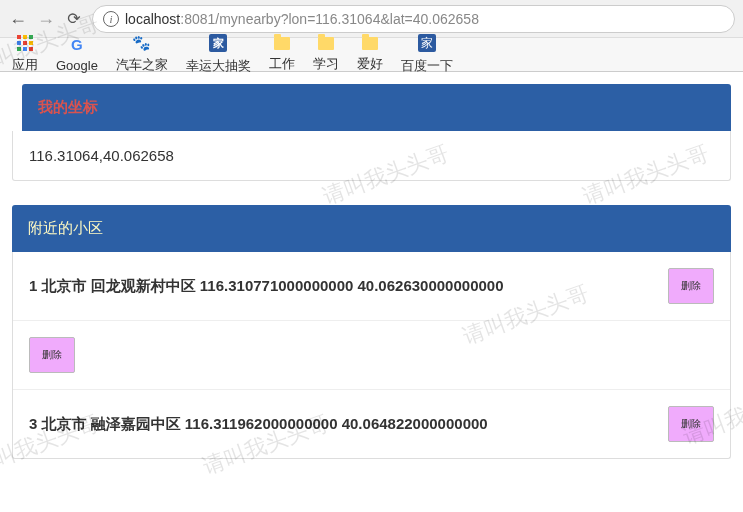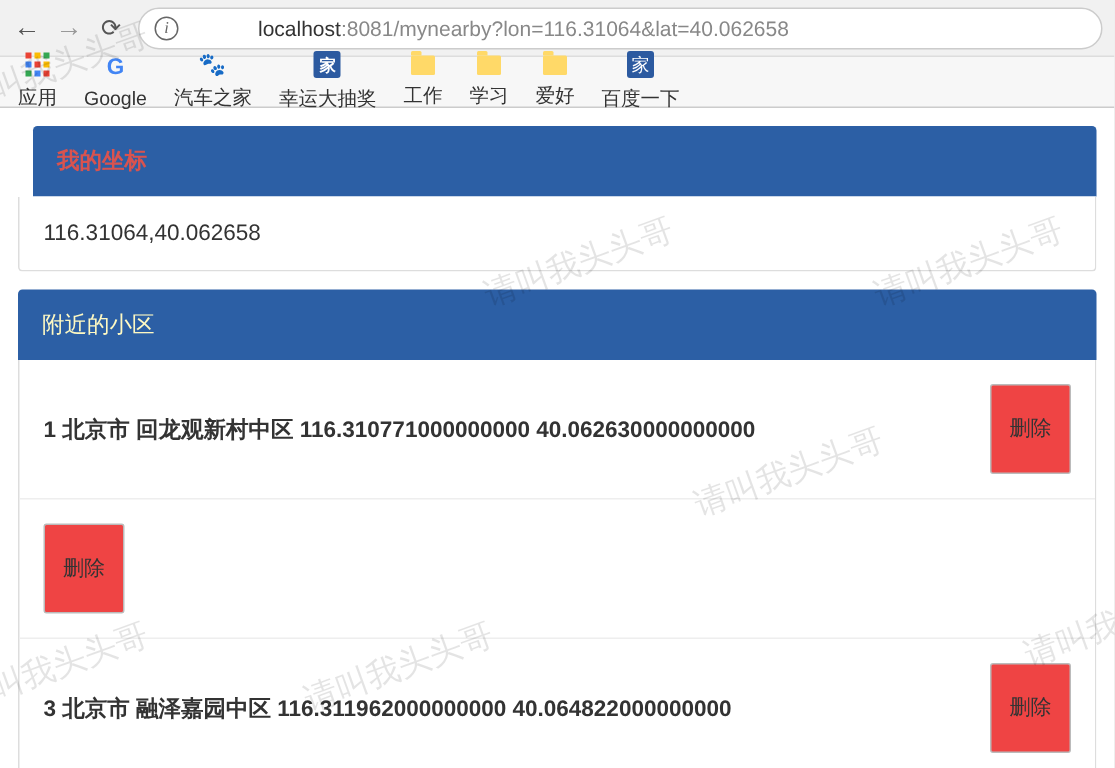--- a/index.html
+++ b/index.html
@@ -5,21 +5,21 @@
     * { margin: 0; padding: 0; box-sizing: border-box; }
     body { font-family: Arial, "Microsoft YaHei", sans-serif; font-size: 14px; width: 743px; height: 512px; overflow: hidden; position: relative; background: #fff; }
     
     
     .browser-bar { display: flex; align-items: center; height: 38px; background: #f1f1f1; border-bottom: 1px solid #ddd; padding: 0 8px; gap: 8px; }
     .nav-arrow { color: #999; font-size: 18px; width: 20px; text-align: center; cursor: default; }
     .nav-arrow.back { color: #555; }
     .reload-icon { color: #555; font-size: 16px; width: 20px; text-align: center; }
     .addr-bar { flex: 1; display: flex; align-items: center; background: #fff; border: 1px solid #ccc; border-radius: 15px; height: 28px; padding: 0 10px; gap: 6px; }
     .info-icon { width: 16px; height: 16px; border: 1px solid #666; border-radius: 50%; display: flex; align-items: center; justify-content: center; font-size: 11px; color: #666; font-family: serif; font-style: italic; }
-    .url-text { font-size: 14px; color: #333; margin-left: 47px; }
+    .url-text { font-size: 14px; color: #333; }
     .url-text .dim { color: #888; }
     
     
     .bookmarks-bar { display: flex; align-items: center; height: 34px; background: #f7f7f7; border-bottom: 1px solid #ccc; padding: 0 12px; gap: 18px; }
     .apps-icon { display: grid; grid-template-columns: repeat(3, 4px); grid-template-rows: repeat(3, 4px); gap: 2px; }
     .apps-icon span:nth-child(1) { background: #ea4335; }
     .apps-icon span:nth-child(2) { background: #fbbc05; }
     .apps-icon span:nth-child(3) { background: #34a853; }
     .apps-icon span:nth-child(4) { background: #4285f4; }
     .apps-icon span:nth-child(5) { background: #ea4335; }
@@ -33,26 +33,26 @@
     .baidu-paw { font-size: 15px; }
     .home-icon { background: #2c5aa0; color: #fff; width: 18px; height: 18px; font-size: 11px; font-weight: bold; border-radius: 2px; }
     .folder-icon { width: 16px; height: 13px; background: #ffd968; border-radius: 1px; position: relative; }
     .folder-icon::before { content: ''; position: absolute; top: -3px; left: 0; width: 7px; height: 3px; background: #ffd968; border-radius: 1px 1px 0 0; }
     .gift-icon { background: #2c5aa0; color: #fff; width: 18px; height: 18px; font-size: 12px; border-radius: 2px; }
     
     
     .page { padding: 12px; }
     .panel-header { background: #2c5fa5; color: #fef9c3; padding: 14px 16px; font-size: 15px; border-radius: 3px 3px 0 0; }
     .panel-header.red-text { color: #d9534f; font-weight: bold; margin-left: 10px; }
-    .panel-body { background: #fff; padding: 16px; border: 1px solid #ddd; border-top: none; margin-bottom: 12px; font-size: 15px; color: #333; border-radius: 0 0 3px 3px; }
+    .panel-body { background: #fff; padding: 16px; border: 1px solid #ddd; border-top: none; margin-bottom: 24px; font-size: 15px; color: #333; border-radius: 0 0 3px 3px; }
     .list-panel { border: 1px solid #ddd; border-top: none; border-radius: 0 0 3px 3px; }
     .list-item { padding: 16px; border-bottom: 1px solid #eee; display: flex; align-items: center; gap: 8px; font-size: 15px; color: #333; }
     .list-item:last-child { border-bottom: none; }
     .list-text { flex: 1; font-weight: bold; }
-    .del-btn { background: #ef4444; border: 1px solid #bbb; padding: 20px 12px; font-size: 14px; cursor: pointer; border-radius: 2px; color: #333; }
+    .del-btn { background: #f0abfc; border: 1px solid #bbb; padding: 10px 12px; font-size: 10px; cursor: pointer; border-radius: 2px; color: #333; }
     
     
     .watermark { position: absolute; color: #000; opacity: 0.1; font-size: 22px; transform: rotate(-20deg); pointer-events: none; white-space: nowrap; font-weight: 400; }
   </style>
 </head>
 <body>
 
 <div class="browser-bar">
   <span class="nav-arrow back">←</span>
   <span class="nav-arrow">→</span>

